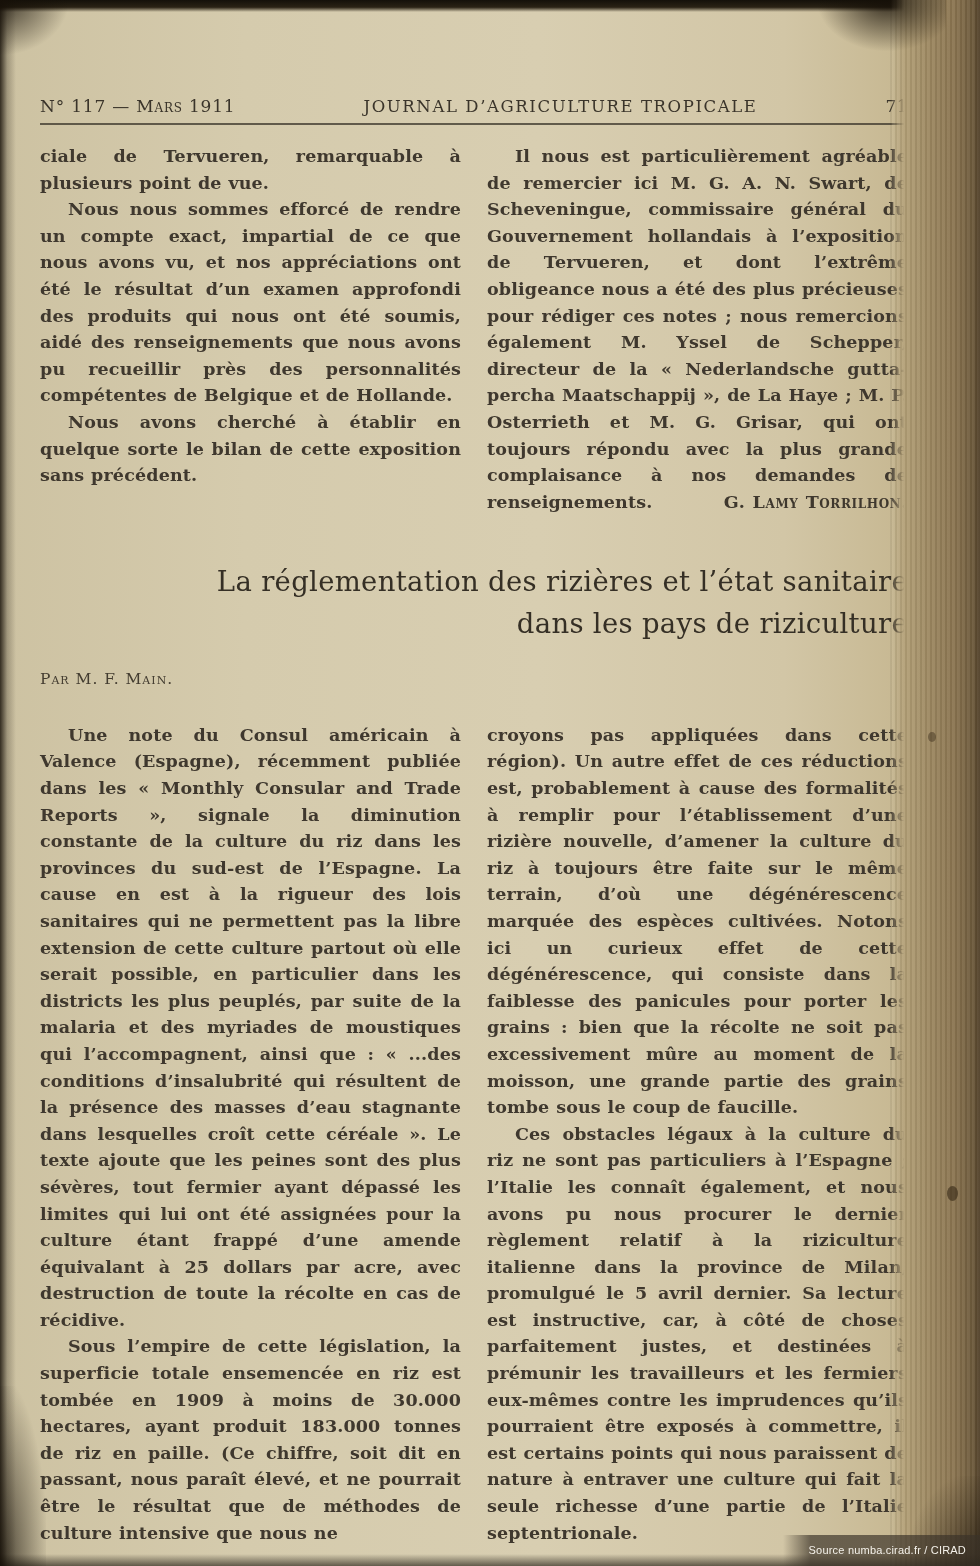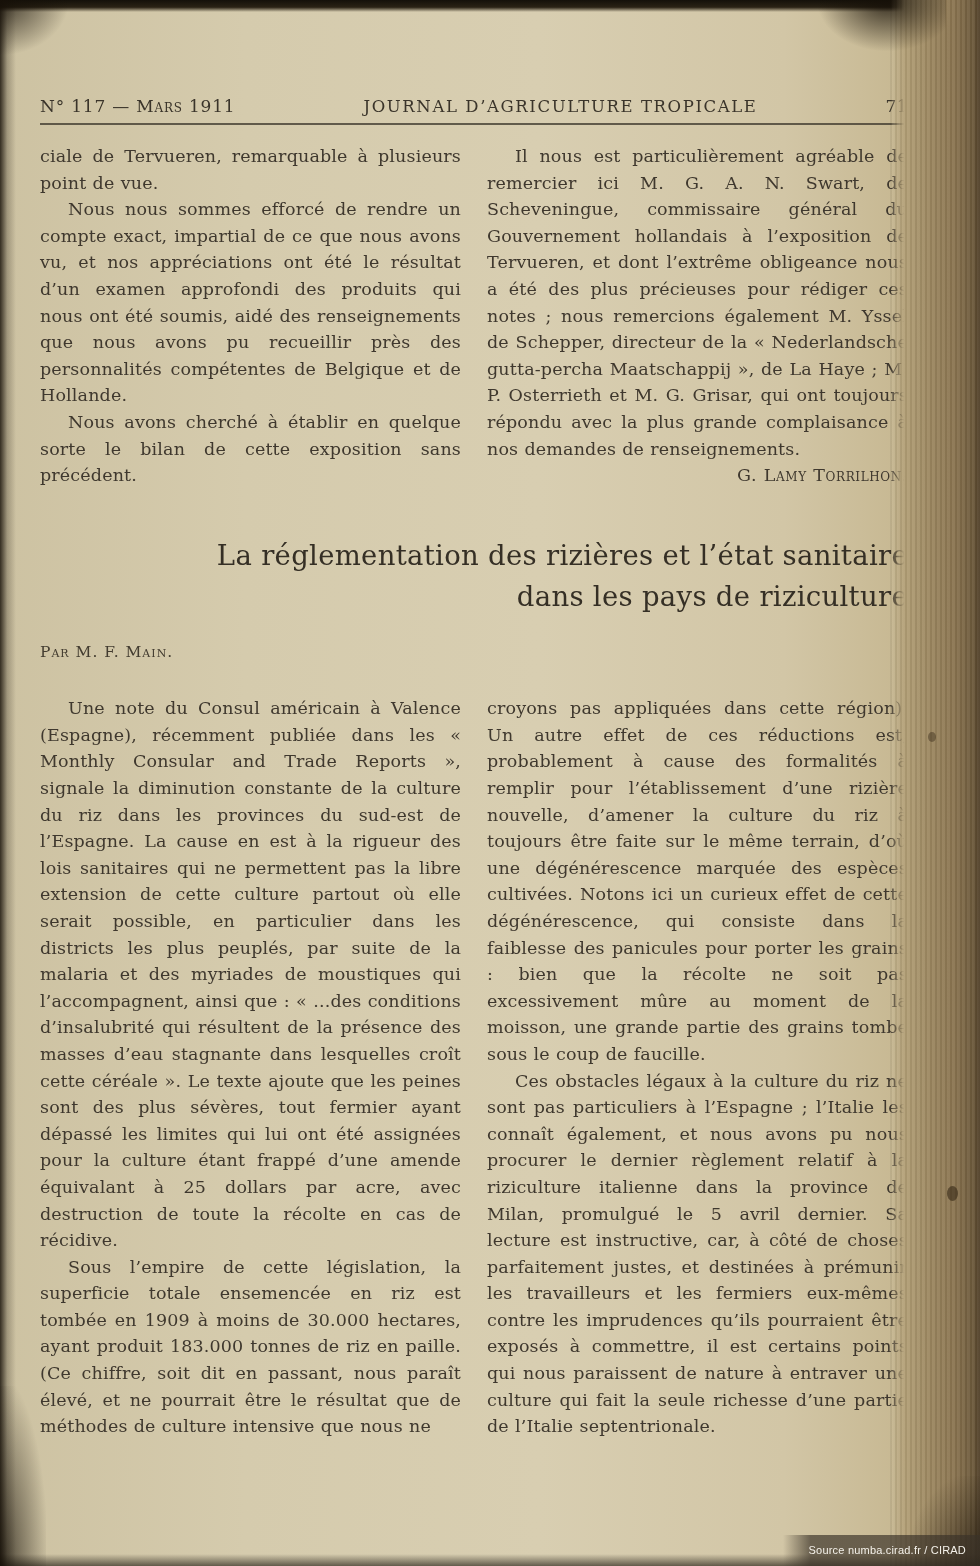--- a/index.html
+++ b/index.html
@@ -19,21 +19,21 @@
   .hdr {
     display:flex; align-items:baseline; justify-content:space-between;
     font-size:17px; letter-spacing:0.4px; color:#3a342a;
   }
   .hdr .issue { font-variant:small-caps; letter-spacing:0.8px; }
   .hdr .journal { letter-spacing:1.6px; font-size:16.5px; }
   .hdr .pagenum { font-size:17px; }
   .rule { border:0; border-top:2px solid rgba(58,52,42,0.75); margin:7px 0 0 0; }
 
   
-  .two-col { display:flex; gap:26px; margin-top:18px; }
+  .two-col { display:flex; gap:26px; margin-top:18px;font-weight:bold; }
   .col { flex:1 1 0; min-width:0; }
   p {
     margin:0; text-align:justify; font-size:17.5px; line-height:1.52;
     letter-spacing:0.15px; word-spacing:0.5px;
     hyphens:auto; -webkit-hyphens:auto;
   }
   p.indent { text-indent:1.6em; }
   .sig { float:right; font-variant:small-caps; letter-spacing:0.6px; padding-left:30px; }
 
   

